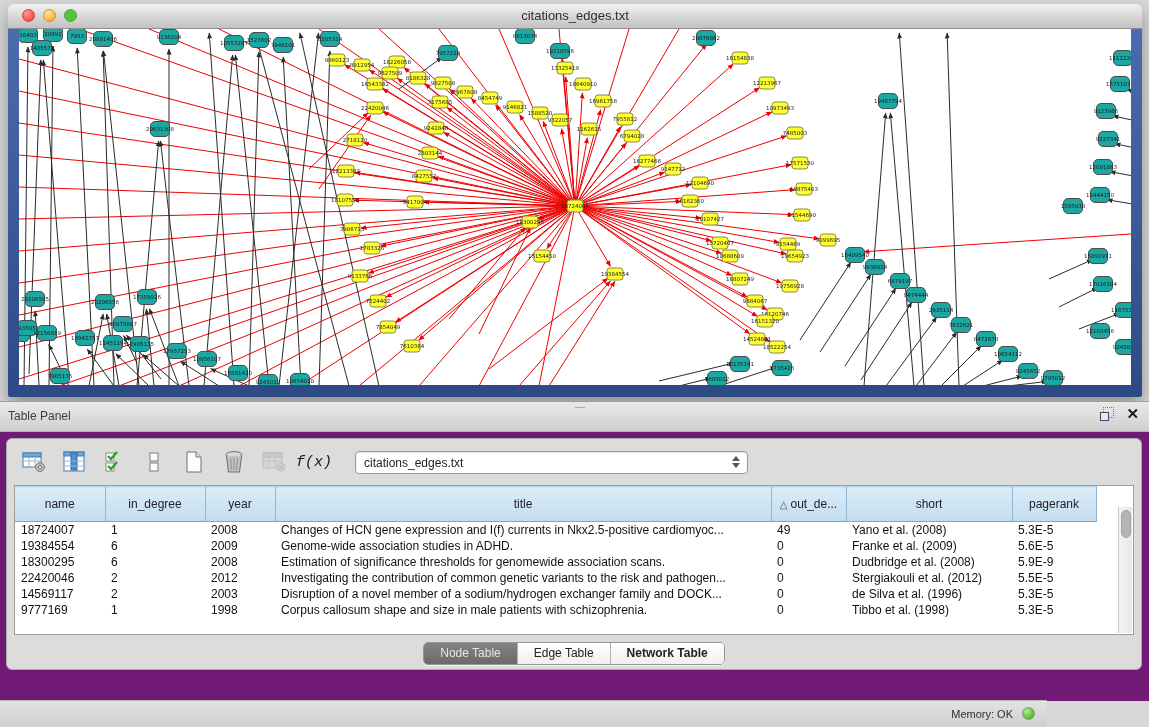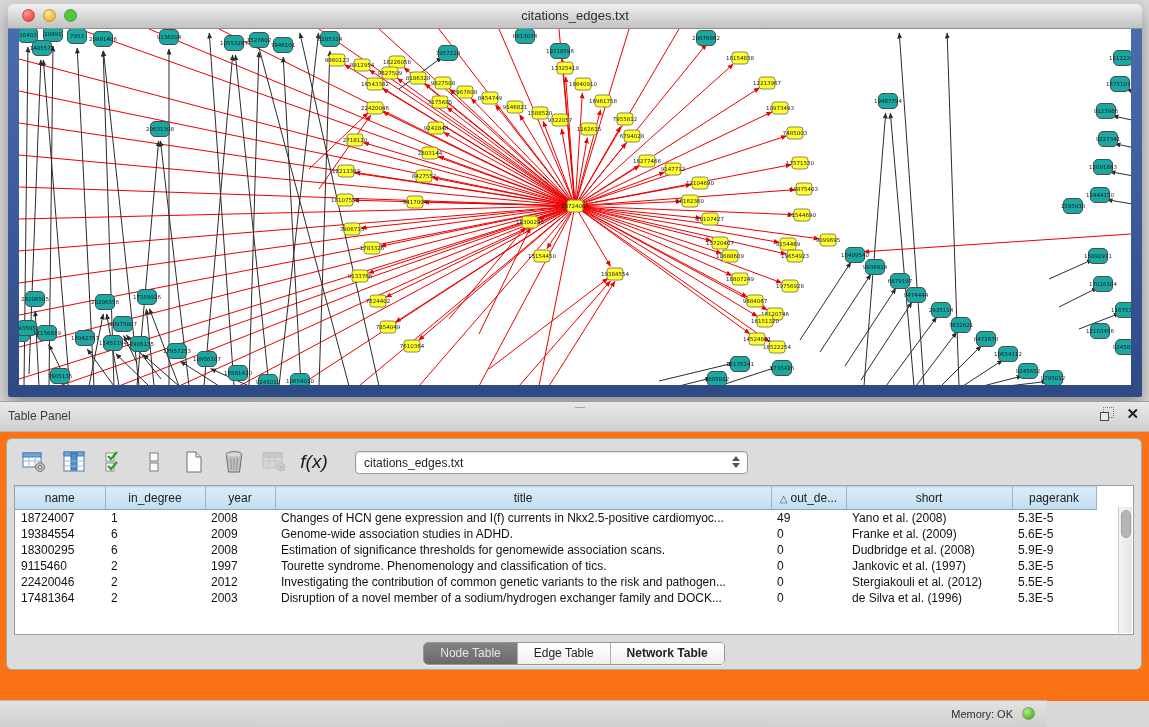--- a/index.html
+++ b/index.html
@@ -31,40 +31,40 @@
   }
   .net-frame{
     height:368px;
     background:linear-gradient(#4a6bad,#2e4a85);
     padding:0 11px 12px 11px;box-sizing:border-box;
     border-radius:0 0 2px 2px;
   }
   #net{display:block;background:#ffffff;width:1112px;height:356px;}
 
   
-  .table-panel{position:absolute;left:0;top:401px;width:1149px;height:299px;background:#f97316;border-top:1px solid #9d9d9d;}
+  .table-panel{position:absolute;left:0;top:401px;width:1149px;height:299px;background:#701a75;border-top:1px solid #9d9d9d;}
   .panel-header{height:29px;position:relative;background:linear-gradient(#e9e9e9,#cfcfcf);border-bottom:1px solid #b2b2b2;}
   .panel-header .ptitle{position:absolute;left:8px;top:7px;font-size:12px;color:#3c3c3c;}
   .grip{position:absolute;left:50%;top:0;width:10px;height:5px;border-bottom:1px solid #a9a9a9;}
   .header-actions{position:absolute;right:10px;top:5px;display:flex;gap:12px;align-items:center;}
   .float-icon{width:14px;height:14px;position:relative;display:inline-block;cursor:pointer;}
   .float-icon .sq1{position:absolute;right:0;top:0;width:9px;height:9px;border:1px dotted #8b7d4a;}
   .float-icon .sq2{position:absolute;left:0;bottom:0;width:7px;height:7px;border:1px solid #3a4a6b;background:#e9e9e9;}
   .close-x{font-size:15px;font-weight:bold;color:#1d1d1d;line-height:14px;cursor:pointer;}
   .inner-box{
     position:absolute;left:6px;right:7px;top:36px;bottom:31px;
     border:1px solid #a9a9a9;border-radius:6px;
     background:#dcdcdc;
     padding:6px 6px 0 6px;box-sizing:border-box;
   }
   
   .toolbar{height:34px;display:flex;align-items:center;gap:14px;padding-left:8px;}
   .tb-btn{width:26px;height:26px;display:flex;align-items:center;justify-content:center;cursor:pointer;border-radius:3px;}
   .tb-btn.disabled{opacity:.45;cursor:default;}
-  .fx{font-family:Liberation Sans, sans-serif;font-style:italic;font-size:19px;color:#1a1a1a;}
+  .fx{font-family:Liberation Mono, monospace;font-style:italic;font-size:15px;color:#1a1a1a;}
   .tbl-select{
     margin-left:14px;width:393px;height:23px;background:#ffffff;
     border:1px solid #9a9a9a;border-radius:4px;position:relative;
     font-size:12px;color:#1e1e1e;line-height:22px;padding-left:8px;box-sizing:border-box;
     cursor:pointer;box-shadow:inset 0 1px 2px rgba(0,0,0,.12);
   }
   .spinners{position:absolute;right:7px;top:4px;display:flex;flex-direction:column;gap:2px;}
   .spinners i{display:block;width:0;height:0;border-left:4px solid transparent;border-right:4px solid transparent;}
   .spin-up{border-bottom:5px solid #555;}
   .spin-dn{border-top:5px solid #555;}
@@ -72,21 +72,21 @@
   
   .table-wrap{
     position:absolute;left:7px;right:7px;top:46px;bottom:34px;
     background:#ffffff;border:1px solid #9e9e9e;overflow:hidden;
   }
   table.data{border-collapse:collapse;table-layout:fixed;width:1095px;font-size:12px;color:#111;}
   table.data th{
     height:20px;font-weight:normal;font-size:12px;color:#222;text-align:center;
     background:linear-gradient(#dcecf8,#c2ddf0);
     border-right:1px solid #93b7d2;border-bottom:1px solid #7fa8c8;border-top:1px solid #bcd6ea;
-    overflow:hidden;white-space:nowrap;padding:4px 2px;box-sizing:border-box;
+    overflow:hidden;white-space:nowrap;padding:10px 2px;box-sizing:border-box;
   }
   table.data th.filler{background:#ffffff;border:none;border-bottom:1px solid #ffffff;}
   table.data td{
     height:16px;line-height:16px;padding:0 0 0 6px;overflow:hidden;white-space:nowrap;
     border:none;box-sizing:border-box;
   }
   .sort-tri{font-size:10px;color:#39596e;margin-right:3px;}
   .vscroll{
     position:absolute;top:21px;right:1px;bottom:1px;width:13px;
     background:linear-gradient(90deg,#f4f4f4,#e7e7e7);border-left:1px solid #c9c9c9;
@@ -903,46 +903,46 @@
               <td>18300295</td>
               <td>6</td>
               <td>2008</td>
               <td>Estimation of significance thresholds for genomewide association scans.</td>
               <td>0</td>
               <td>Dudbridge et al. (2008)</td>
               <td>5.9E-9</td>
               <td></td>
             </tr>
             <tr>
-              <td>9115460</td>
-              <td>2</td>
-              <td>1997</td>
-              <td>Tourette syndrome. Phenomenology and classification of tics.</td>
-              <td>0</td>
-              <td>Jankovic et al. (1997)</td>
-              <td>5.3E-5</td>
-              <td></td>
-            </tr>
-            <tr>
               <td>22420046</td>
               <td>2</td>
               <td>2012</td>
               <td>Investigating the contribution of common genetic variants to the risk and pathogen...</td>
               <td>0</td>
               <td>Stergiakouli et al. (2012)</td>
               <td>5.5E-5</td>
               <td></td>
             </tr>
             <tr>
-              <td>17481364</td>
+              <td>14569117</td>
               <td>2</td>
               <td>2003</td>
               <td>Disruption of a novel member of a sodium/hydrogen exchanger family and DOCK...</td>
               <td>0</td>
               <td>de Silva et al. (1996)</td>
+              <td>5.3E-5</td>
+              <td></td>
+            </tr>
+            <tr>
+              <td>9777169</td>
+              <td>1</td>
+              <td>1998</td>
+              <td>Corpus callosum shape and size in male patients with schizophrenia.</td>
+              <td>0</td>
+              <td>Tibbo et al. (1998)</td>
               <td>5.3E-5</td>
               <td></td>
             </tr>
           </tbody>
         </table>
       <div class="vscroll">
         <div class="vthumb"></div>
       </div>
     </div>
 

